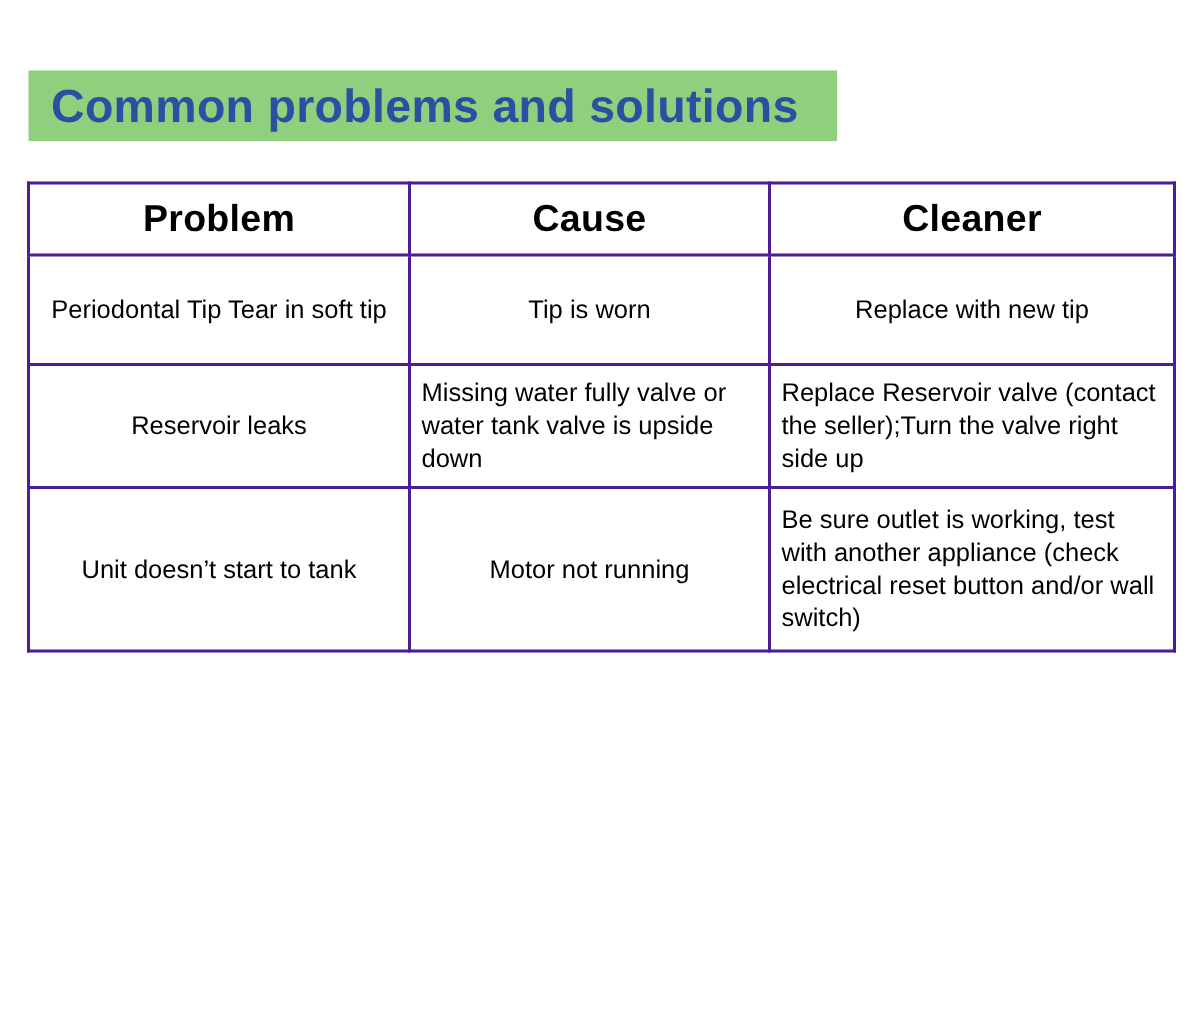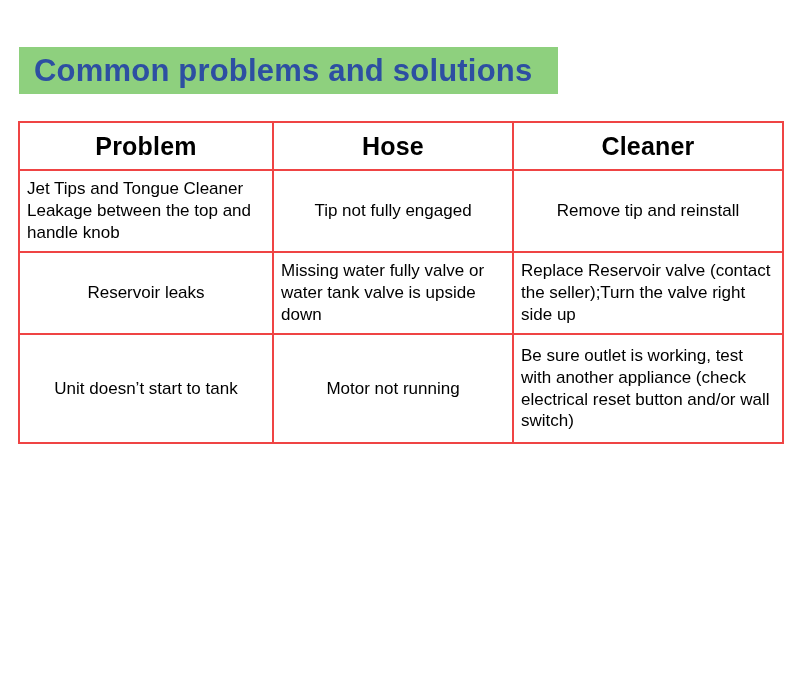--- a/index.html
+++ b/index.html
@@ -42,21 +42,21 @@
   #problems-table {
     position: absolute;
     left: 18px;
     top: 121px;
     width: 764px;
     border-collapse: collapse;
     table-layout: fixed;
   }
   #problems-table th,
   #problems-table td {
-    border: 2px solid #ef4444;
+    border: 2px solid #4c1d95;
     vertical-align: middle;
     padding: 3px 7px;
     line-height: 1.28;
   }
   #problems-table th {
     height: 40px;
     font-size: 25px;
     font-weight: bold;
     text-align: center;
     letter-spacing: 0.2px;
@@ -89,29 +89,29 @@
 
 <table id="problems-table">
   <colgroup>
     <col class="col-problem">
     <col class="col-cause">
     <col class="col-solution">
   </colgroup>
   <thead>
     <tr>
       <th>Problem</th>
-      <th>Hose</th>
+      <th>Cause</th>
       <th>Cleaner</th>
     </tr>
   </thead>
   <tbody>
-    <tr class="row-1">
-      <td class="align-left">Jet Tips and Tongue Cleaner Leakage between the top and handle knob</td>
-      <td class="align-center">Tip not fully engaged</td>
-      <td class="align-center">Remove tip and reinstall</td>
+    <tr class="row-2">
+      <td class="align-center size-lg">Periodontal Tip Tear in soft tip</td>
+      <td class="align-center">Tip is worn</td>
+      <td class="align-center">Replace with new tip</td>
     </tr>
     <tr class="row-4">
       <td class="align-center size-lg">Reservoir leaks</td>
       <td class="align-left">Missing water fully valve or water tank valve is upside down</td>
       <td class="align-left size-lg">Replace Reservoir valve (contact the seller);Turn the valve right side up</td>
     </tr>
     <tr class="row-6">
       <td class="align-center size-lg">Unit doesn’t start to tank</td>
       <td class="align-center size-lg">Motor not running</td>
       <td class="align-left size-lg">Be sure outlet is working, test with another appliance (check electrical reset button and/or wall switch)</td>

